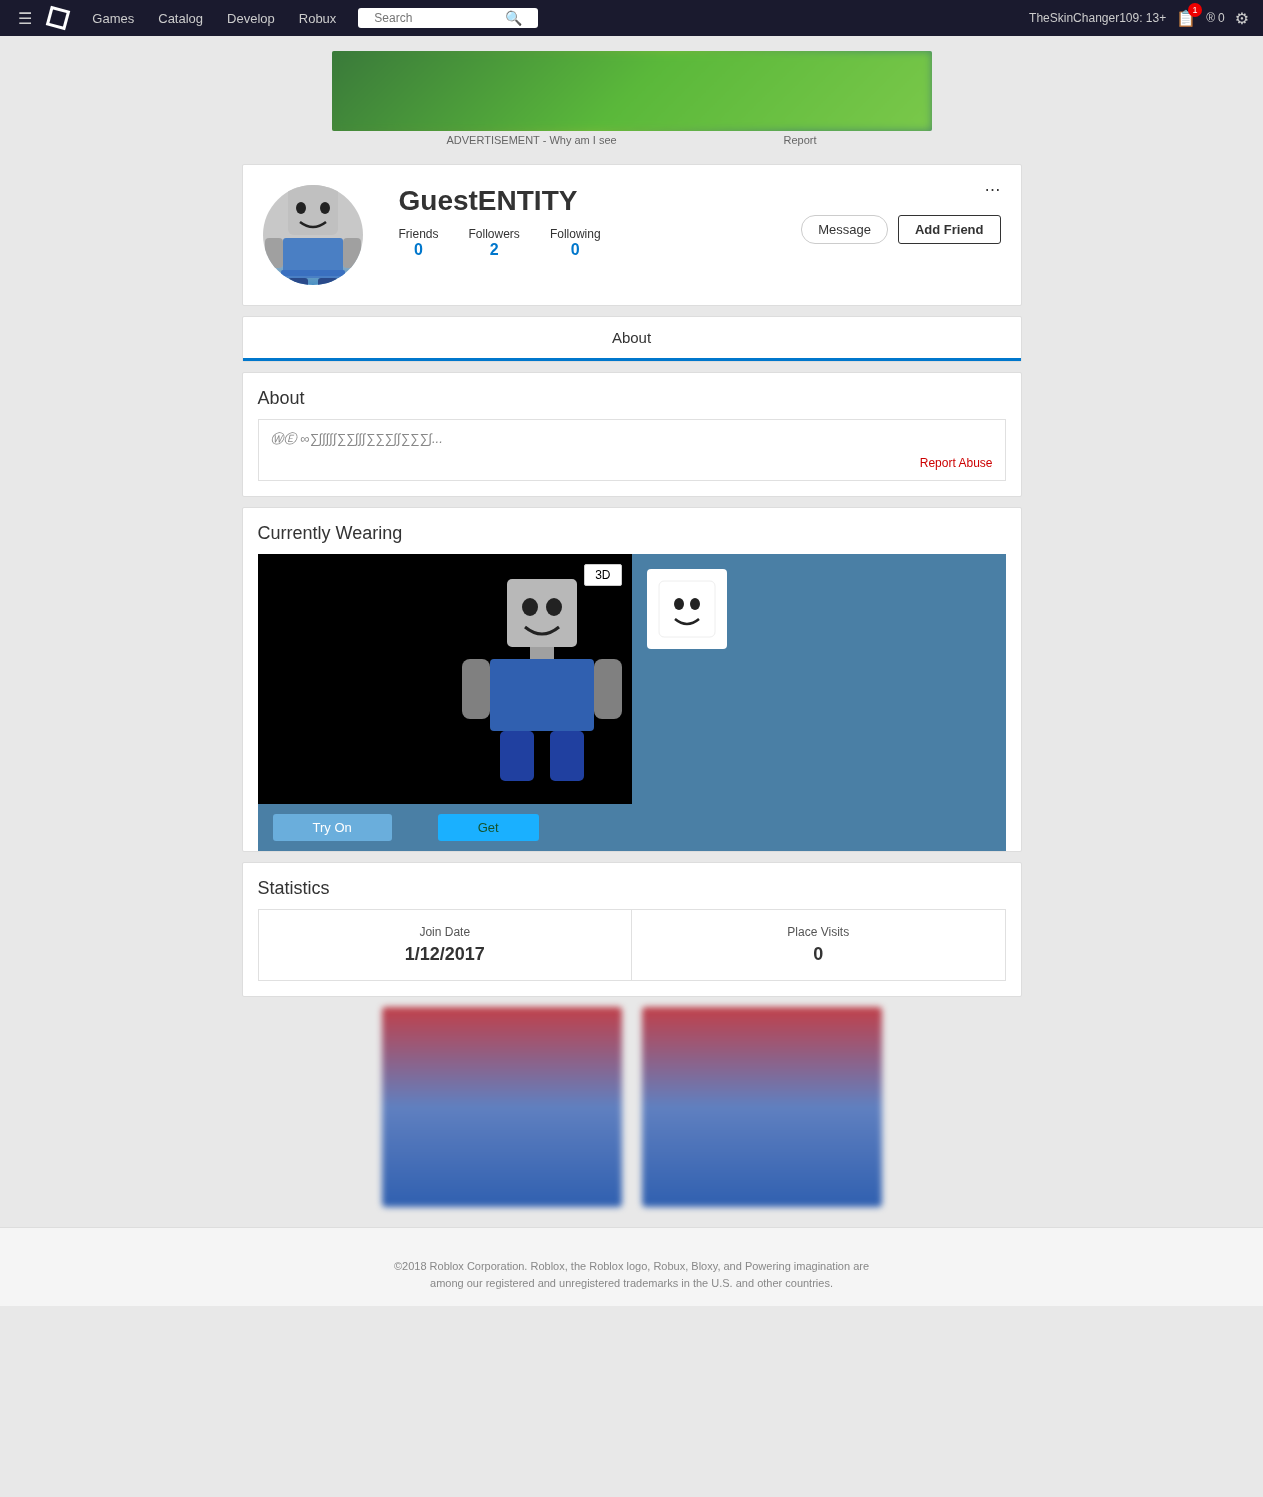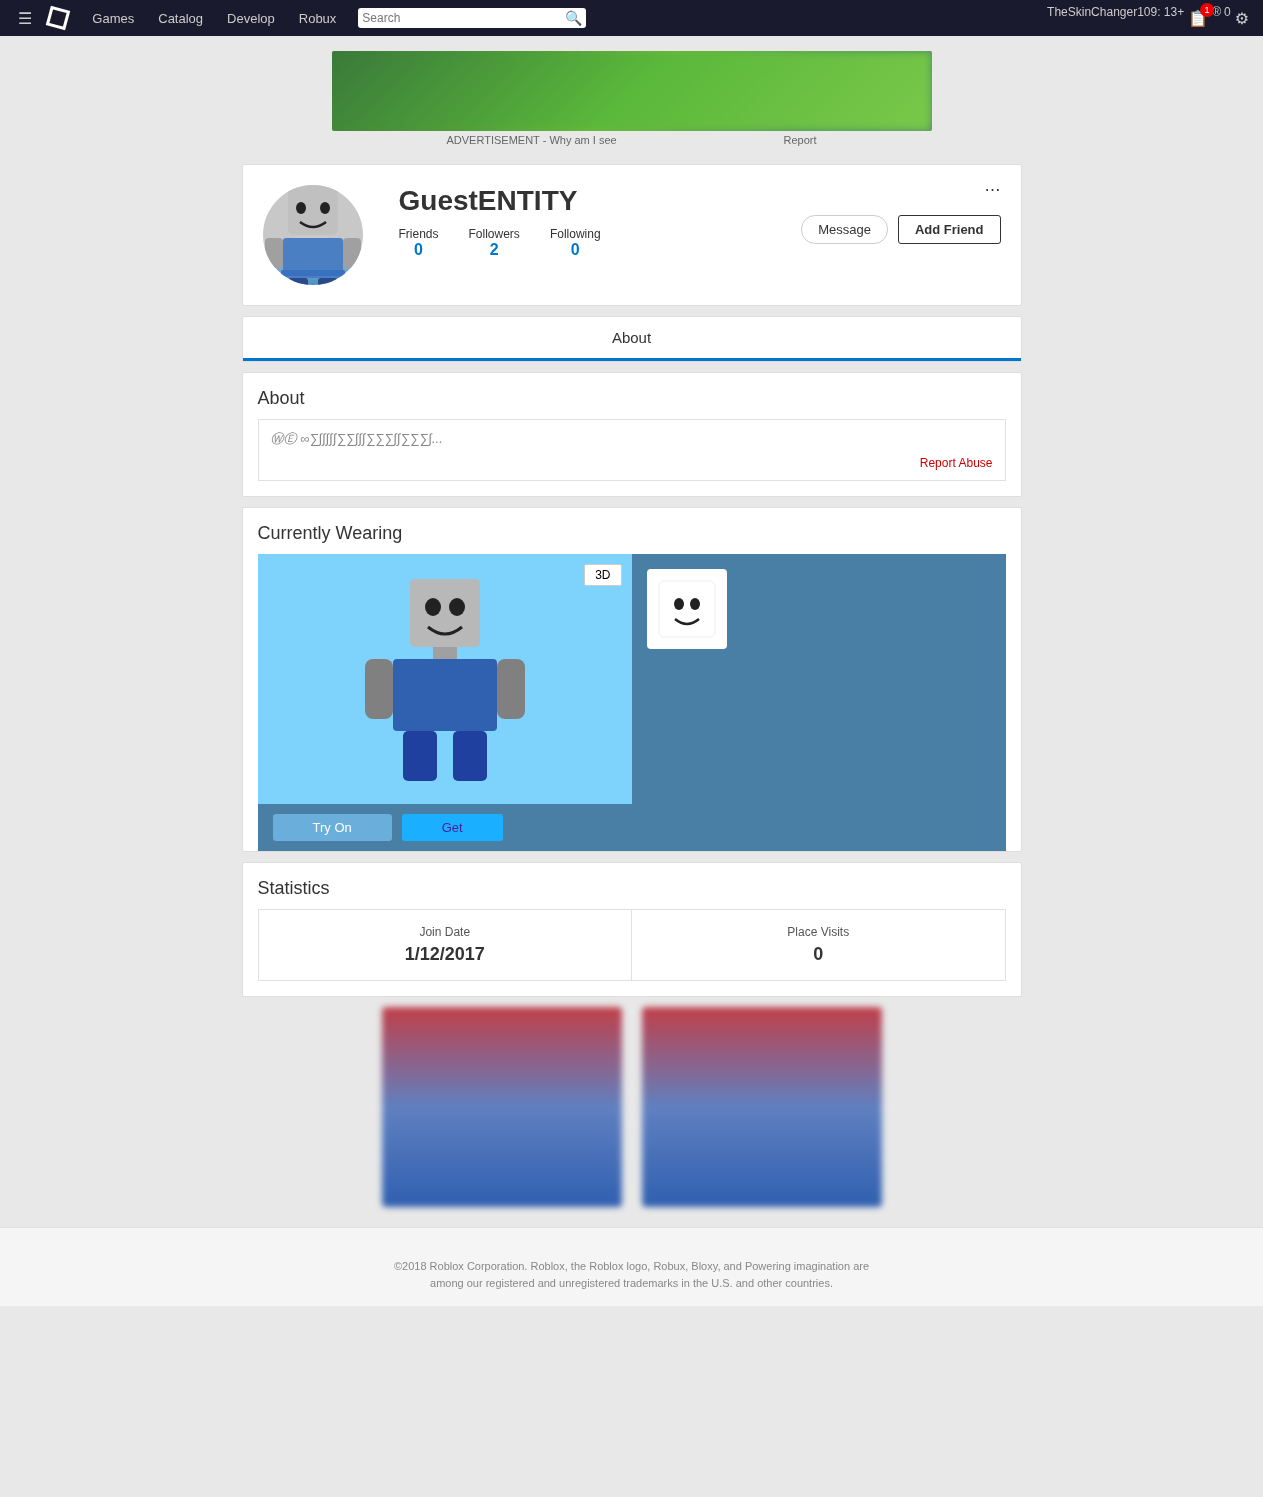--- a/index.html
+++ b/index.html
@@ -18,28 +18,28 @@
     .nav-hamburger { color: #ccc; font-size: 16px; cursor: pointer; padding: 0 8px; }
     .nav-logo { width: 28px; height: 28px; margin-right: 6px; }
     .nav-logo svg { width: 28px; height: 28px; }
     .nav-link {
       color: #ccc; font-size: 13px; padding: 0 10px; cursor: pointer; text-decoration: none;
       height: 36px; display: flex; align-items: center;
     }
     .nav-search {
       display: flex; align-items: center;
       background: #fff; border-radius: 3px;
-      padding: 2px 4px; margin: 0 8px; width: 228px;
+      padding: 2px 16px; margin: 0 8px; width: 180px;
     }
     .nav-search input {
       border: none; outline: none; font-size: 12px; width: 100%; color: #333;
     }
     .nav-search-icon { font-size: 14px; color: #666; cursor: pointer; }
     .nav-right {
-      margin-left: auto; display: flex; align-items: flex-start; gap: 0;
+      margin-left: auto; display: flex; align-items: center; gap: 6px;
     }
     .nav-username { color: #ccc; font-size: 12px; }
     .nav-icon-btn {
       color: #ccc; font-size: 16px; cursor: pointer; position: relative;
       background: none; border: none; padding: 4px;
     }
     .nav-badge {
       background: #e00; color: #fff; border-radius: 50%; font-size: 9px;
       width: 14px; height: 14px; display: flex; align-items: center; justify-content: center;
       position: absolute; top: -2px; right: -2px;
@@ -135,22 +135,22 @@
     }
     .about-text { color: #888; font-style: italic; }
     .report-abuse {
       color: #cc0000; font-size: 12px; text-align: right;
       margin-top: 8px; cursor: pointer;
     }
 
     
     .wearing-container { display: flex; min-height: 250px; }
     .wearing-3d {
-      width: 50%; background: #7dd3fc; position: relative;
-      display: flex; align-items: center; justify-content: center;
+      width: 50%; background: #000000; position: relative;
+      display: flex; align-items: center; justify-content: flex-end;
     }
     .btn-3d {
       position: absolute; top: 10px; right: 10px;
       border: 1px solid #ccc; background: #fff; padding: 3px 10px;
       font-size: 12px; cursor: pointer; border-radius: 2px;
     }
     .wearing-items {
       width: 50%; background: #4a7fa5;
       display: flex; flex-wrap: wrap; align-items: flex-start;
       padding: 15px; gap: 10px;
@@ -160,21 +160,21 @@
       border-radius: 4px; display: flex; align-items: center; justify-content: center;
       font-size: 40px;
     }
     .wearing-buttons {
       background: #4a7fa5; padding: 10px 15px; display: flex; gap: 10px;
     }
     .btn-wearing {
       padding: 6px 40px; border-radius: 3px; font-size: 13px; cursor: pointer;
     }
     .btn-wearing-try { background: #6aaedc; border: none; color: #fff; }
-    .btn-wearing-get { background: #1ab0ff; border: none; color: #4c1d95; }
+    .btn-wearing-get { background: #1ab0ff; border: none; color: #14532d; margin-left: 36px; }
 
     
     .stats-grid {
       display: flex; border: 1px solid #e0e0e0;
     }
     .stats-cell {
       flex: 1; text-align: center; padding: 15px; border-right: 1px solid #e0e0e0;
     }
     .stats-cell:last-child { border-right: none; }
     .stats-label { font-size: 12px; color: #555; margin-bottom: 5px; }

